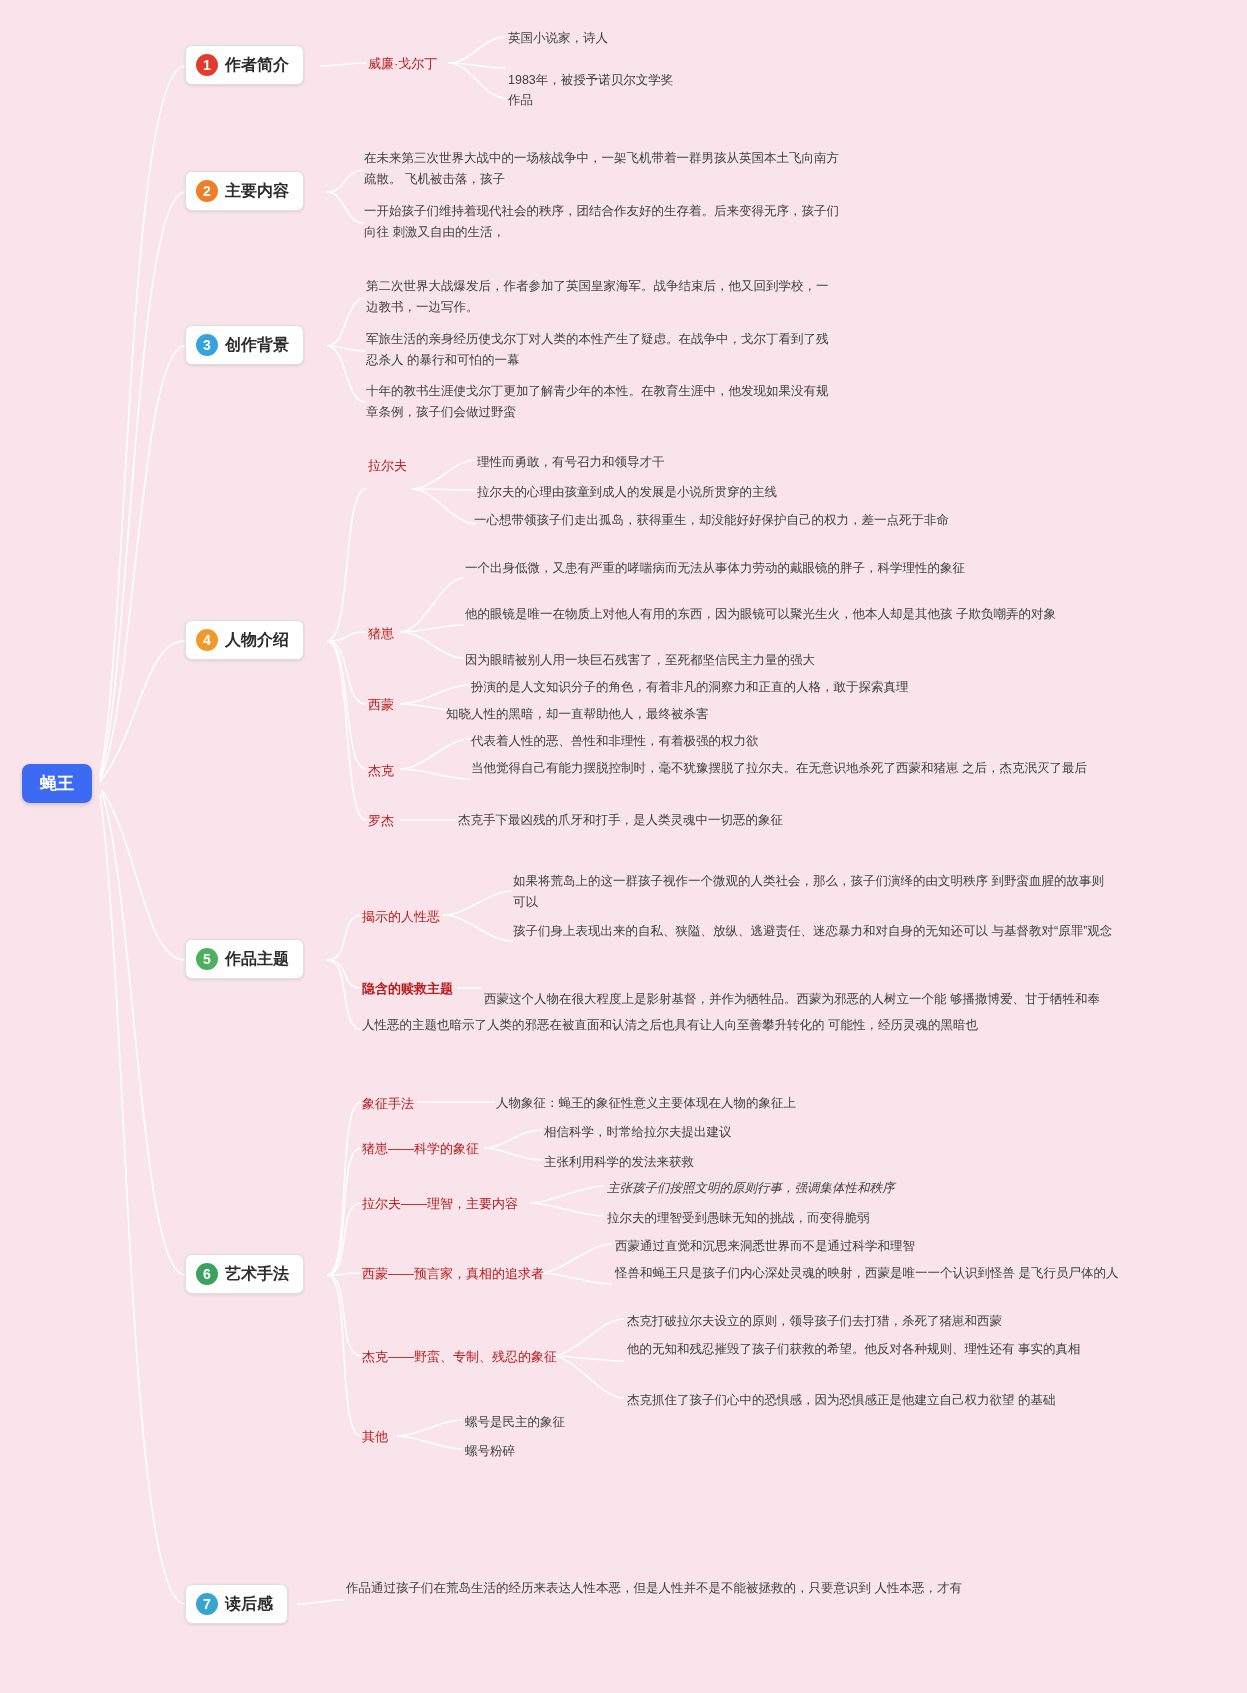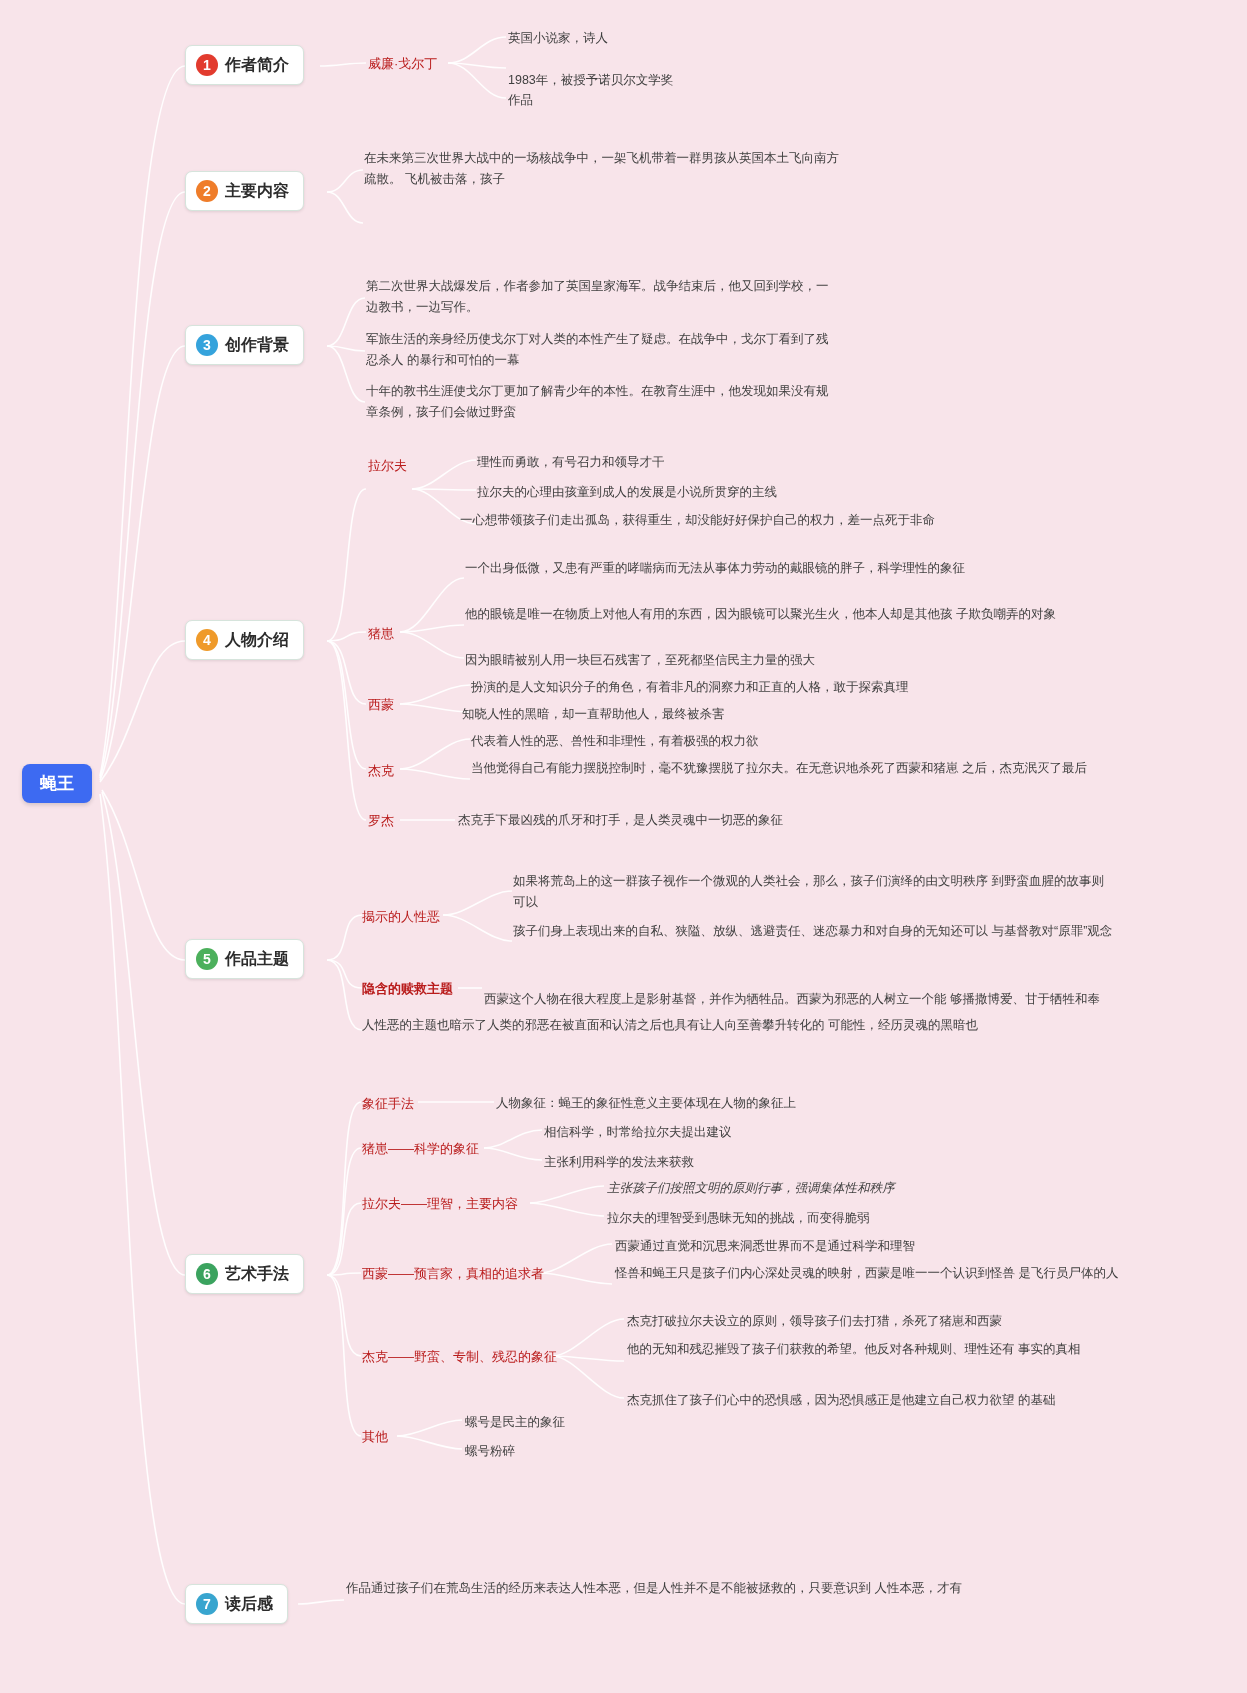--- a/index.html
+++ b/index.html
@@ -124,47 +124,48 @@
   <div class="lbl" style="left:368px;top:55px;font-weight:normal;">威廉·戈尔丁</div>
   <div class="txt nowrap" style="left:508px;top:28px;">英国小说家，诗人</div>
   <div class="txt nowrap" style="left:508px;top:70px;">1983年，被授予诺贝尔文学奖</div>
   <div class="txt nowrap" style="left:508px;top:90px;">作品</div>
 
   <div class="branch-box" style="left:185px;top:171px;">
     <span class="num" style="background:#ef7d2a">2</span>
     <span>主要内容</span>
   </div>
   <div class="txt" style="left:364px;top:148px;width:484px;">在未来第三次世界大战中的一场核战争中，一架飞机带着一群男孩从英国本土飞向南方疏散。 飞机被击落，孩子</div>
+  <div class="txt" style="left:364px;top:201px;width:484px;">一开始孩子们维持着现代社会的秩序，团结合作友好的生存着。后来变得无序，孩子们向往 刺激又自由的生活，</div>
 
   <div class="branch-box" style="left:185px;top:325px;">
     <span class="num" style="background:#35a3dc">3</span>
     <span>创作背景</span>
   </div>
   <div class="txt" style="left:366px;top:276px;width:470px;">第二次世界大战爆发后，作者参加了英国皇家海军。战争结束后，他又回到学校，一边教书，一边写作。</div>
   <div class="txt" style="left:366px;top:329px;width:470px;">军旅生活的亲身经历使戈尔丁对人类的本性产生了疑虑。在战争中，戈尔丁看到了残忍杀人 的暴行和可怕的一幕</div>
   <div class="txt" style="left:366px;top:381px;width:470px;">十年的教书生涯使戈尔丁更加了解青少年的本性。在教育生涯中，他发现如果没有规章条例，孩子们会做过野蛮</div>
 
   <div class="branch-box" style="left:185px;top:620px;">
     <span class="num" style="background:#ef9a2a">4</span>
     <span>人物介绍</span>
   </div>
 
   <div class="lbl" style="left:368px;top:457px;font-weight:normal;">拉尔夫</div>
   <div class="txt nowrap" style="left:477px;top:452px;">理性而勇敢，有号召力和领导才干</div>
   <div class="txt nowrap" style="left:477px;top:482px;">拉尔夫的心理由孩童到成人的发展是小说所贯穿的主线</div>
-  <div class="txt" style="left:460px;top:510px;width:610px;">一心想带领孩子们走出孤岛，获得重生，却没能好好保护自己的权力，差一点死于非命</div>
+  <div class="txt" style="left:474px;top:510px;width:610px;">一心想带领孩子们走出孤岛，获得重生，却没能好好保护自己的权力，差一点死于非命</div>
 
   <div class="lbl" style="left:368px;top:625px;font-weight:normal;">猪崽</div>
   <div class="txt" style="left:465px;top:558px;width:620px;">一个出身低微，又患有严重的哮喘病而无法从事体力劳动的戴眼镜的胖子，科学理性的象征</div>
   <div class="txt" style="left:465px;top:604px;width:620px;">他的眼镜是唯一在物质上对他人有用的东西，因为眼镜可以聚光生火，他本人却是其他孩 子欺负嘲弄的对象</div>
   <div class="txt nowrap" style="left:465px;top:650px;">因为眼睛被别人用一块巨石残害了，至死都坚信民主力量的强大</div>
 
   <div class="lbl" style="left:368px;top:696px;font-weight:normal;">西蒙</div>
   <div class="txt nowrap" style="left:471px;top:677px;">扮演的是人文知识分子的角色，有着非凡的洞察力和正直的人格，敢于探索真理</div>
-  <div class="txt nowrap" style="left:462px;top:704px;font-family:Liberation Serif, serif;">知晓人性的黑暗，却一直帮助他人，最终被杀害</div>
+  <div class="txt nowrap" style="left:446px;top:704px;font-family:Liberation Serif, serif;">知晓人性的黑暗，却一直帮助他人，最终被杀害</div>
 
   <div class="lbl" style="left:368px;top:762px;font-weight:normal;">杰克</div>
   <div class="txt nowrap" style="left:471px;top:731px;">代表着人性的恶、兽性和非理性，有着极强的权力欲</div>
   <div class="txt" style="left:471px;top:758px;width:630px;">当他觉得自己有能力摆脱控制时，毫不犹豫摆脱了拉尔夫。在无意识地杀死了西蒙和猪崽 之后，杰克泯灭了最后</div>
 
   <div class="lbl" style="left:368px;top:812px;font-weight:normal;">罗杰</div>
   <div class="txt nowrap" style="left:458px;top:810px;">杰克手下最凶残的爪牙和打手，是人类灵魂中一切恶的象征</div>
 
   <div class="branch-box" style="left:185px;top:939px;">
     <span class="num" style="background:#4cb05c">5</span>

